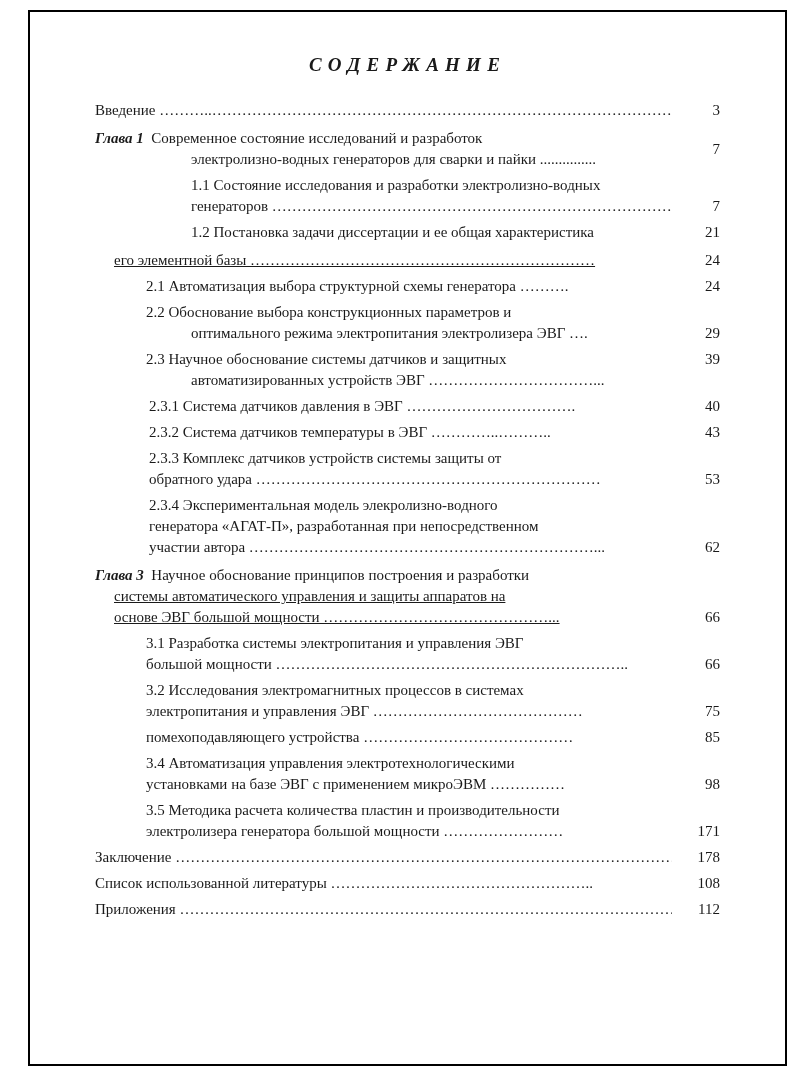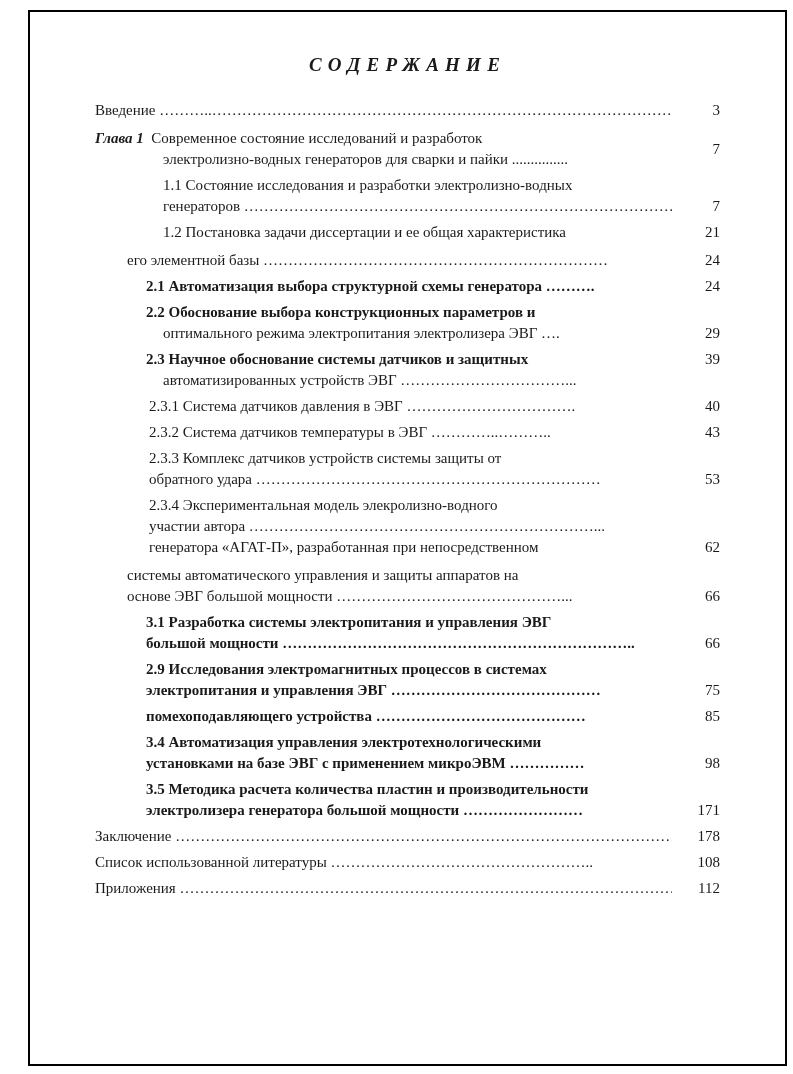--- a/index.html
+++ b/index.html
@@ -13,22 +13,22 @@
   }
   .content { position:absolute; top:54px; left:95px; right:73px; }
   .title {
     text-align:center; font-weight:bold; font-style:italic;
     font-size:19px; letter-spacing:0.33em; margin-bottom:24px;
   }
   .toc-row { display:flex; margin-bottom:5px; }
   .toc-row.chapter { margin-top:7px; }
   .toc-text { flex:1 1 auto; min-width:0; padding-right:8px; }
   .toc-line { white-space:nowrap; overflow:hidden; font-size:15px; line-height:21px; }
-  .ind-1 { margin-left:32px; } .ind-2 { margin-left:51px;font-weight:bold; }
-  .ind-3 { margin-left:68px; } .ind-4 { margin-left:54px; }
+  .ind-1 { margin-left:19px;text-decoration:underline; } .ind-2 { margin-left:51px; }
+  .ind-3 { margin-left:96px; } .ind-4 { margin-left:54px; }
   .chapter-prefix { font-weight:bold; font-style:italic; }
   .toc-page { flex:0 0 40px; width:40px; text-align:right; font-size:15px; line-height:21px; }
   .pa-start { align-self:flex-start;text-align:right; } .pa-center { align-self:center; } .pa-end { align-self:flex-end; }
 </style>
 </head>
 <body>
 
 <div class="page">
   <div class="scan-border"></div>
   <div class="content">
@@ -101,42 +101,43 @@
         <div class="toc-row">
           <div class="toc-text">
             <div class="toc-line ind-4">2.3.3  Комплекс датчиков устройств системы защиты от</div>
             <div class="toc-line ind-4">обратного удара ……………………………………………………………</div>
           </div>
           <div class="toc-page pa-end">53</div>
         </div>
         <div class="toc-row">
           <div class="toc-text">
             <div class="toc-line ind-4">2.3.4 Экспериментальная модель элекролизно-водного</div>
+            <div class="toc-line ind-4">генератора «АГАТ-П», разработанная при непосредственном</div>
             <div class="toc-line ind-4">участии автора ……………………………………………………………...</div>
-            <div class="toc-line ind-4">генератора «АГАТ-П», разработанная при непосредственном</div>
           </div>
           <div class="toc-page pa-end">62</div>
         </div>
         <div class="toc-row chapter">
           <div class="toc-text">
+            <div class="toc-line"><span class="chapter-prefix">Глава 3 </span>Научное обоснование принципов построения и разработки</div>
             <div class="toc-line ind-1">системы автоматического управления и защиты аппаратов на</div>
             <div class="toc-line ind-1">основе ЭВГ большой мощности ………………………………………...</div>
           </div>
           <div class="toc-page pa-end">66</div>
         </div>
         <div class="toc-row">
           <div class="toc-text">
             <div class="toc-line ind-2">3.1 Разработка системы электропитания и управления ЭВГ</div>
             <div class="toc-line ind-2">большой мощности ……………………………………………………………..</div>
           </div>
           <div class="toc-page pa-end">66</div>
         </div>
         <div class="toc-row">
           <div class="toc-text">
-            <div class="toc-line ind-2">2.9 Исследования электромагнитных процессов в системах</div>
+            <div class="toc-line ind-2">3.2 Исследования электромагнитных процессов в системах</div>
             <div class="toc-line ind-2">электропитания и управления ЭВГ ……………………………………</div>
           </div>
           <div class="toc-page pa-end">75</div>
         </div>
         <div class="toc-row">
           <div class="toc-text">
             <div class="toc-line ind-2">помехоподавляющего устройства ……………………………………</div>
           </div>
           <div class="toc-page pa-end">85</div>
         </div>

